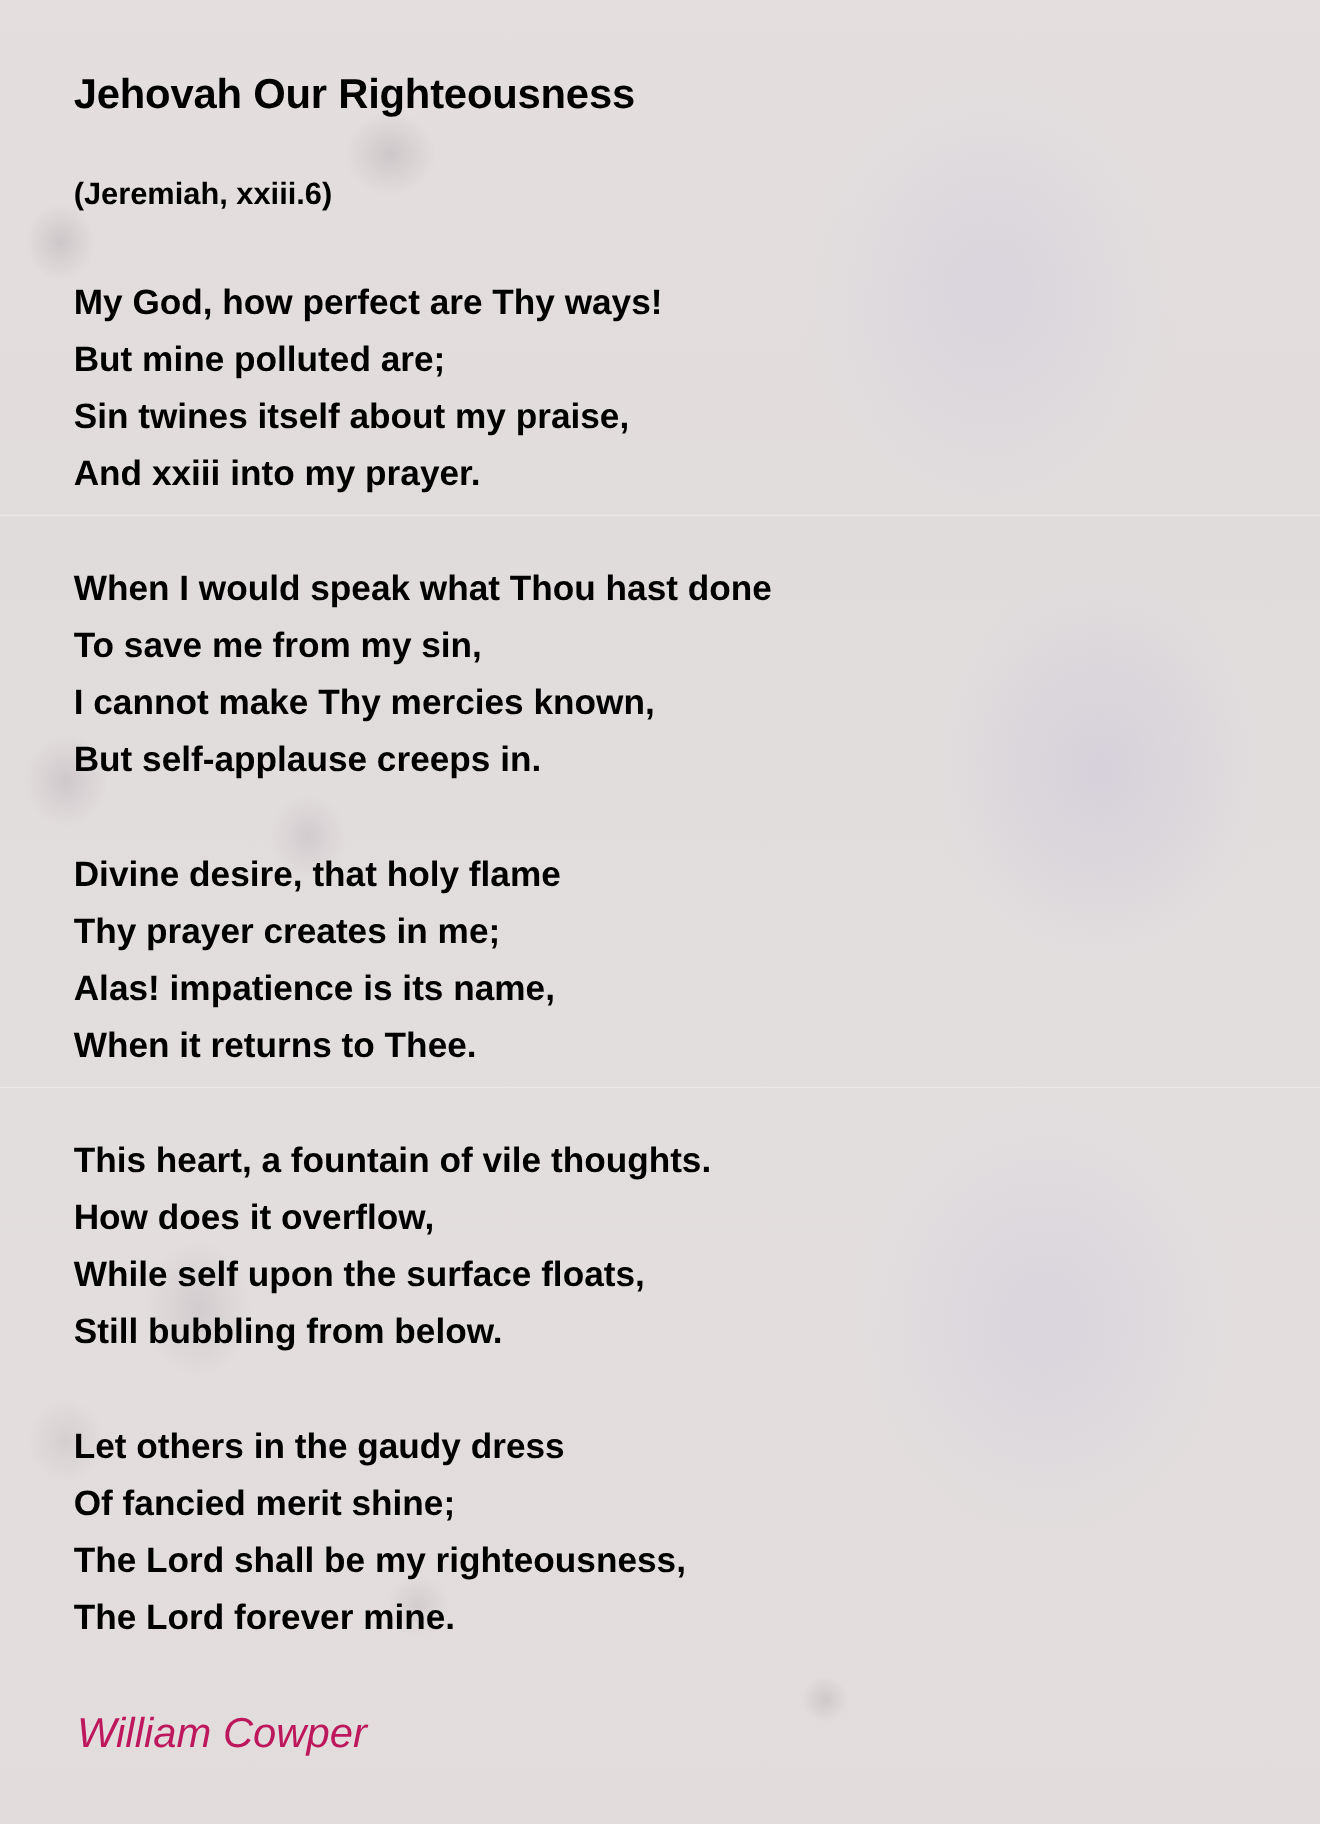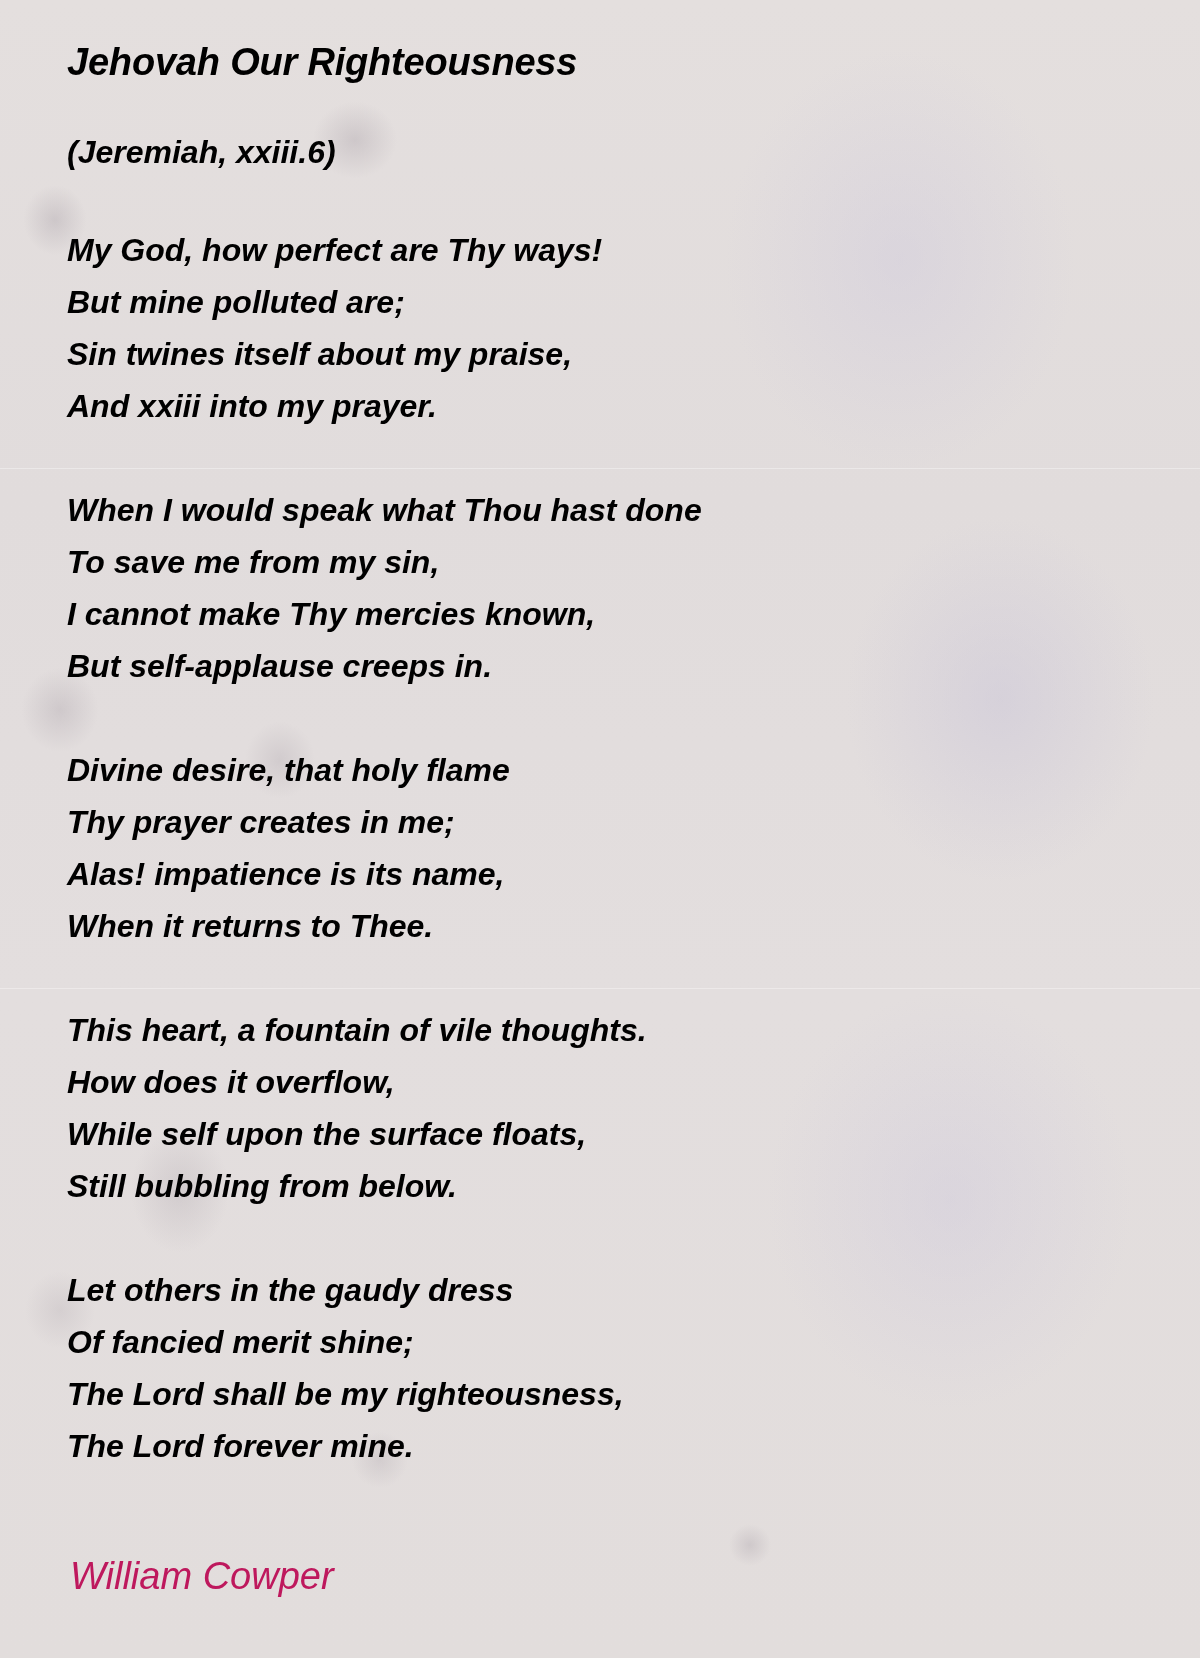--- a/index.html
+++ b/index.html
@@ -26,35 +26,34 @@
         radial-gradient(ellipse 260px 300px at 950px 1200px, rgba(205,200,220,0.4), transparent 70%),
         linear-gradient(180deg, #e4dfde 0%, #e1dcdc 30%, #e3dede 60%, #e2dddc 100%);
     }
     .band {
       position: absolute; left: 0; right: 0; height: 1px;
       background: rgba(255,255,255,0.35);
     }
     .content {
       position: absolute;
       left: 67px;
-      top: 36px;
+      top: 60px;
       width: 1080px;
       font-family: "Liberation Sans", sans-serif;
       color: #000;
-      font-style: italic;
     }
     .title {
       font-size: 38px;
       font-weight: bold;
       margin: 0;
       line-height: 52px;
       letter-spacing: -0.2px;
     }
     .subtitle {
-      font-size: 32px;
+      font-size: 28px;
       font-weight: bold;
       margin-top: 44px;
       line-height: 40px;
     }
     .stanza {
       margin-top: 52px;
     }
     .line {
       font-size: 32px;
       font-weight: bold;

